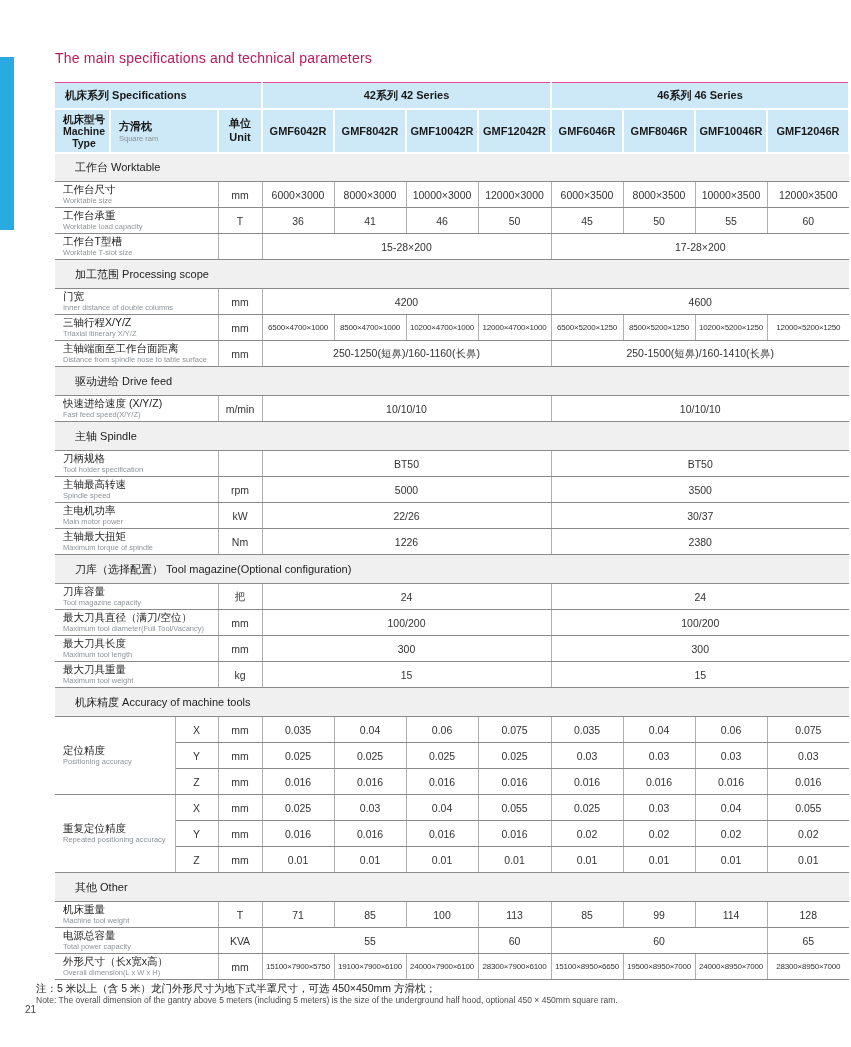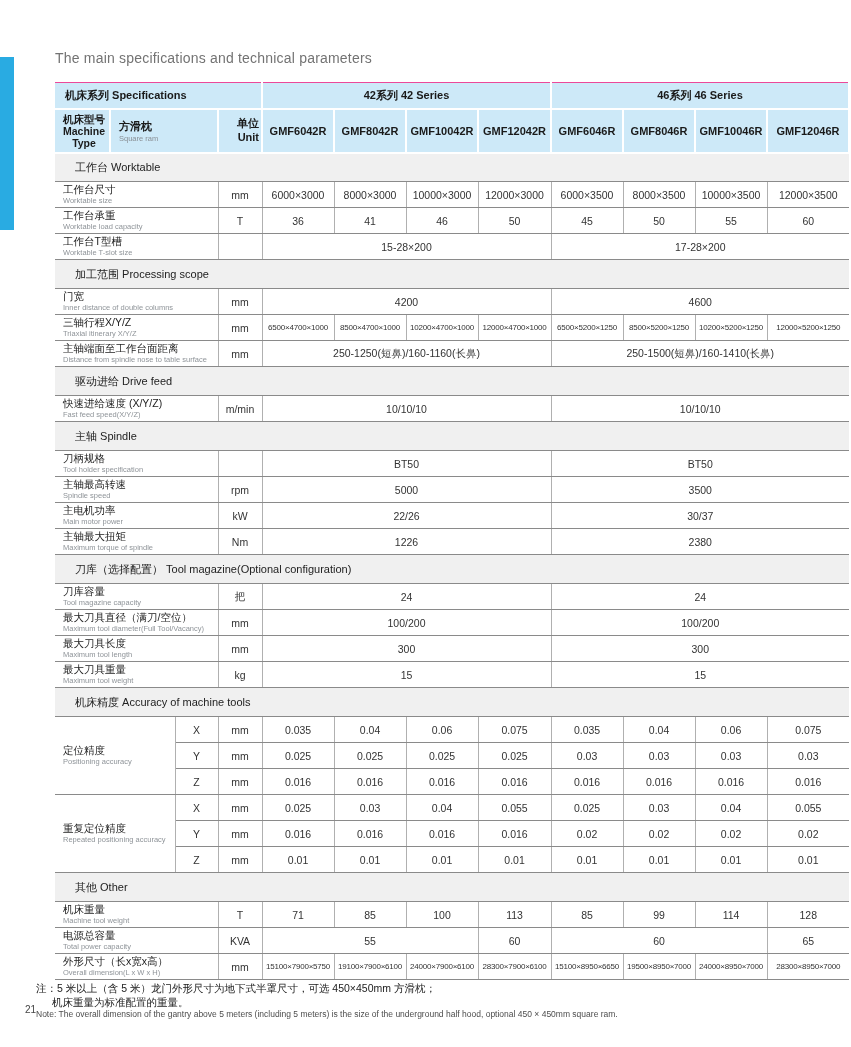--- a/index.html
+++ b/index.html
@@ -15,21 +15,21 @@
     position: absolute; left: 0; top: 57px;
     width: 14px; height: 173px;
     background: #29abe2;
   }
   .content { position: absolute; left: 55px; top: 48px; width: 796px; }
   .page-title {
     margin: 0; font-size: 25px; font-weight: bold;
     color: #29abe2; letter-spacing: 1px;
   }
   .page-subtitle {
-    margin: 2px 0 0 0; font-size: 14px; color: #737373; letter-spacing: .2px;
+    margin: 2px 0 0 0; font-size: 14px; color: #be185d; letter-spacing: .2px;
   }
   table.spec {
     margin-top: 16px;
     width: 794px;
     border-collapse: collapse;
     table-layout: fixed;
     border-top: 1px solid #ec4899;
   }
   
   thead th {
@@ -40,21 +40,21 @@
     font-weight: bold; padding: 3px 2px;
     vertical-align: middle;
   }
   thead tr.hrow1 th { height: 26px; }
   thead tr.hrow2 th { height: 44px; }
   th.series-label { text-align: left; padding-left: 10px; }
   th.series-col { text-align: center; }
   th.machine-type { text-align: center; padding-left: 6px; font-size: 10.5px; line-height: 1.15; }
   th.ram { text-align: left; padding-left: 8px; margin-top: 40px; }
   th.ram .sub, .sub-en { display: block; font-weight: normal; font-size: 7.5px; color: #8a9096; }
-  th.unit-h { text-align: right; line-height: 1.2; }
+  th.unit-h { text-align: center; line-height: 1.2; }
   th.model { text-align: center; font-size: 11px; }
   th.machine-type span { display: block; }
   
   tbody td {
     border: 1px solid #b0b0b0;
     border-top: 1px solid #8a8a8a;
     border-bottom: 1px solid #8a8a8a;
     font-size: 10.5px; color: #333;
     text-align: center; vertical-align: middle;
     padding: 2px 1px; height: 26px;
@@ -436,17 +436,16 @@
           <td class="value">19500×8950×7000</td>
           <td class="value">24000×8950×7000</td>
           <td class="value last-col">28300×8950×7000</td>
         </tr>
       </tbody>
   </table>
 </div>
 
 <div class="notes">
   <p class="note-zh">注：5 米以上（含 5 米）龙门外形尺寸为地下式半罩尺寸，可选 450×450mm 方滑枕；</p>
-  <p class="note-zh indent">机床重量为标准配置的重量。</p>
   <p class="note-en">Note: The overall dimension of the gantry above 5 meters (including 5 meters) is the size of the underground half hood, optional 450 × 450mm square ram.</p>
 </div>
 
 <div class="page-number">21</div>
 
 </body></html>

